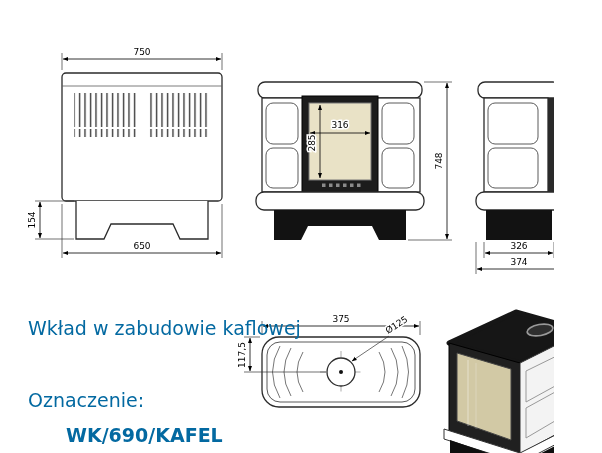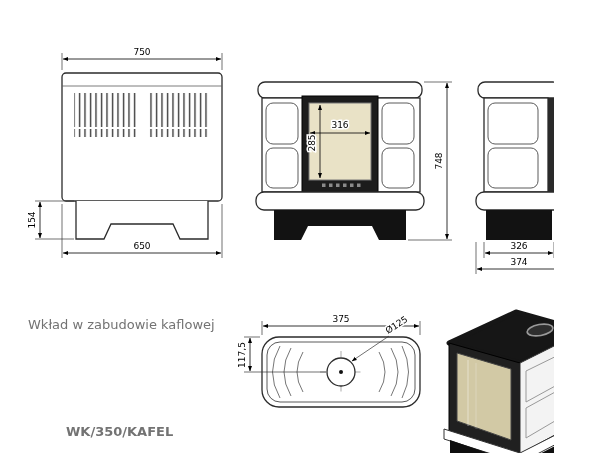--- a/index.html
+++ b/index.html
@@ -10,21 +10,21 @@
   #drawing { position:absolute; left:0; top:0; }
   .part   { fill:#ffffff; stroke:#2b2b2b; stroke-width:1.3; }
   .tile   { fill:none; stroke:#5a5a5a; stroke-width:1; }
   .thin   { stroke:#5a5a5a; stroke-width:0.8; fill:none; }
   .ext    { stroke:#333333; stroke-width:0.7; }
   .dim    { stroke:#000000; stroke-width:0.8; }
   .arc    { fill:none; stroke:#666666; stroke-width:0.9; }
   .center { stroke:#888888; stroke-width:0.7; stroke-dasharray:6 2 1.5 2; }
   .dtxt   { font-family:"DejaVu Sans", sans-serif; font-size:9px; fill:#000000; }
   .halo   { stroke:#ffffff; stroke-width:3px; paint-order:stroke; }
-  .caption-line { position:absolute; color:#737373; font-size:13px; white-space:nowrap; }
+  .caption-line { position:absolute; color:#0369a1; font-size:19px; white-space:nowrap; }
   #cap1 { left:28px; top:277px; }
   #cap2 { left:64px; top:312px; font-weight:bold; }
   #cap3 { left:28px; top:349px; }
   #cap4 { left:66px; top:384px; font-weight:bold; }
 </style>
 </head>
 <body>
 
 <div id="stage">
 
@@ -166,15 +166,16 @@
     </g>
     <path d="M520,323 L584,291 L584,379 L520,414 Z" fill="#f3f3f3" stroke="#333"></path>
     <path d="M526,331 L577,306 L577,334 L526,362 Z" fill="none" stroke="#999" stroke-linejoin="round"></path>
     <path d="M526,368 L577,340 L577,368 L526,398 Z" fill="none" stroke="#999" stroke-linejoin="round"></path>
     <path d="M444,389 L520,413 L589,378 L589,387 L520,423 L444,399 Z" fill="#ffffff" stroke="#333"></path>
     <path d="M450,400 L520,424 L582,392 L582,406 L520,440 L450,414 Z" fill="#0f0f0f"></path>
   </g>
 </svg>
 
 <div id="cap1" class="caption-line">Wkład w zabudowie kaflowej</div>
-<div id="cap4" class="caption-line">WK/350/KAFEL</div>
+<div id="cap3" class="caption-line">Oznaczenie:</div>
+<div id="cap4" class="caption-line">WK/690/KAFEL</div>
 
 </div>
 
 </body></html>

